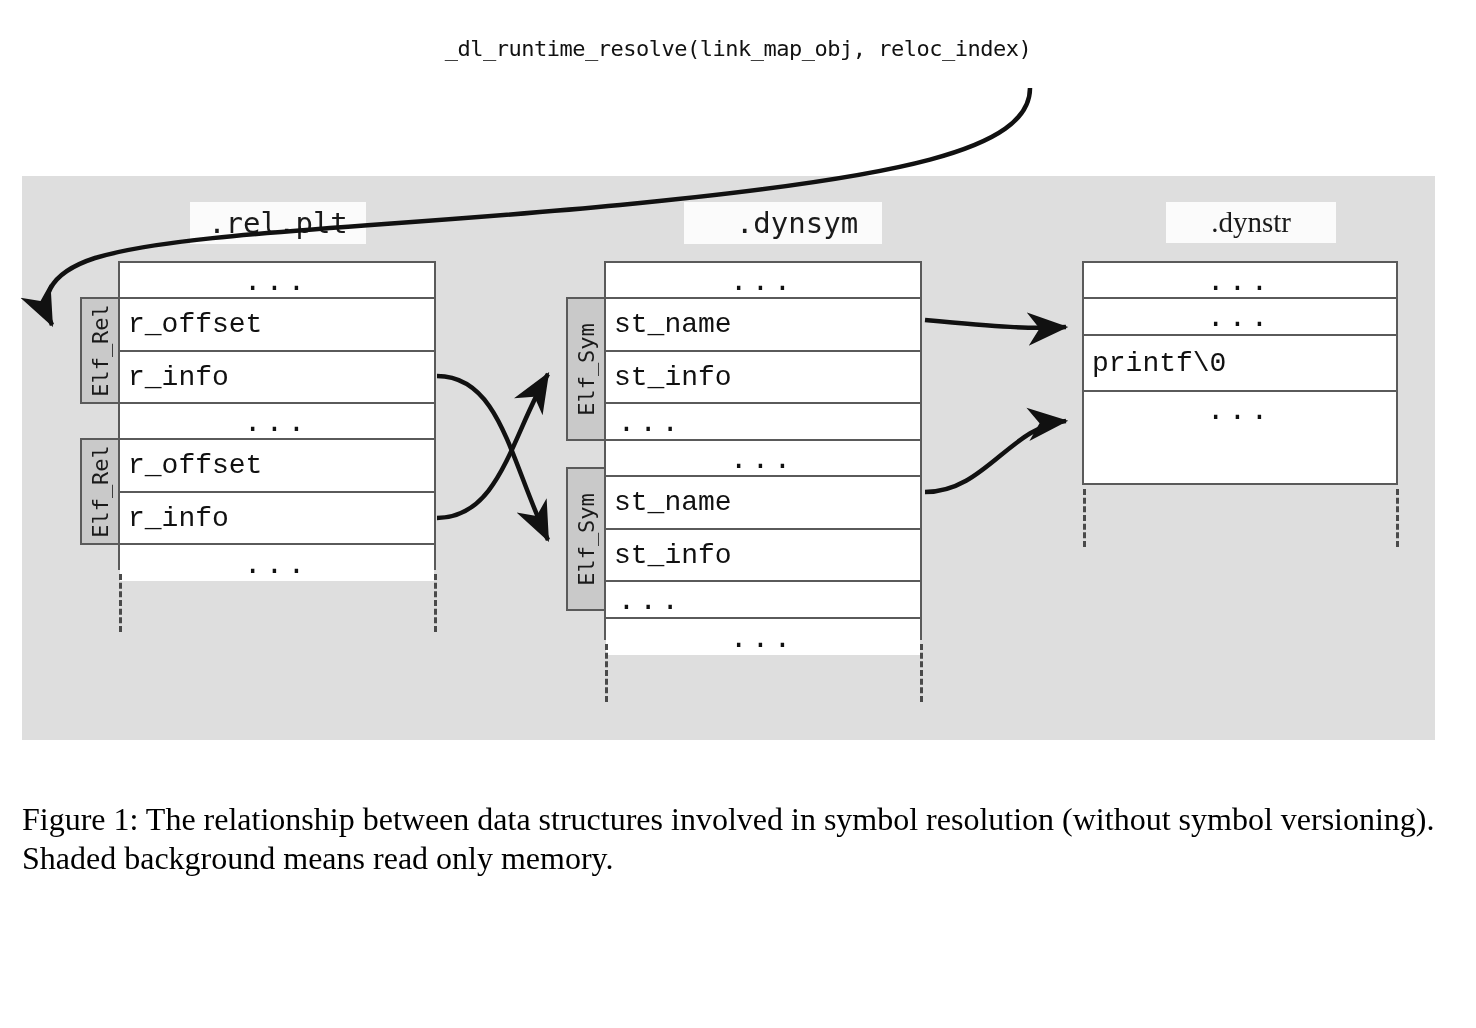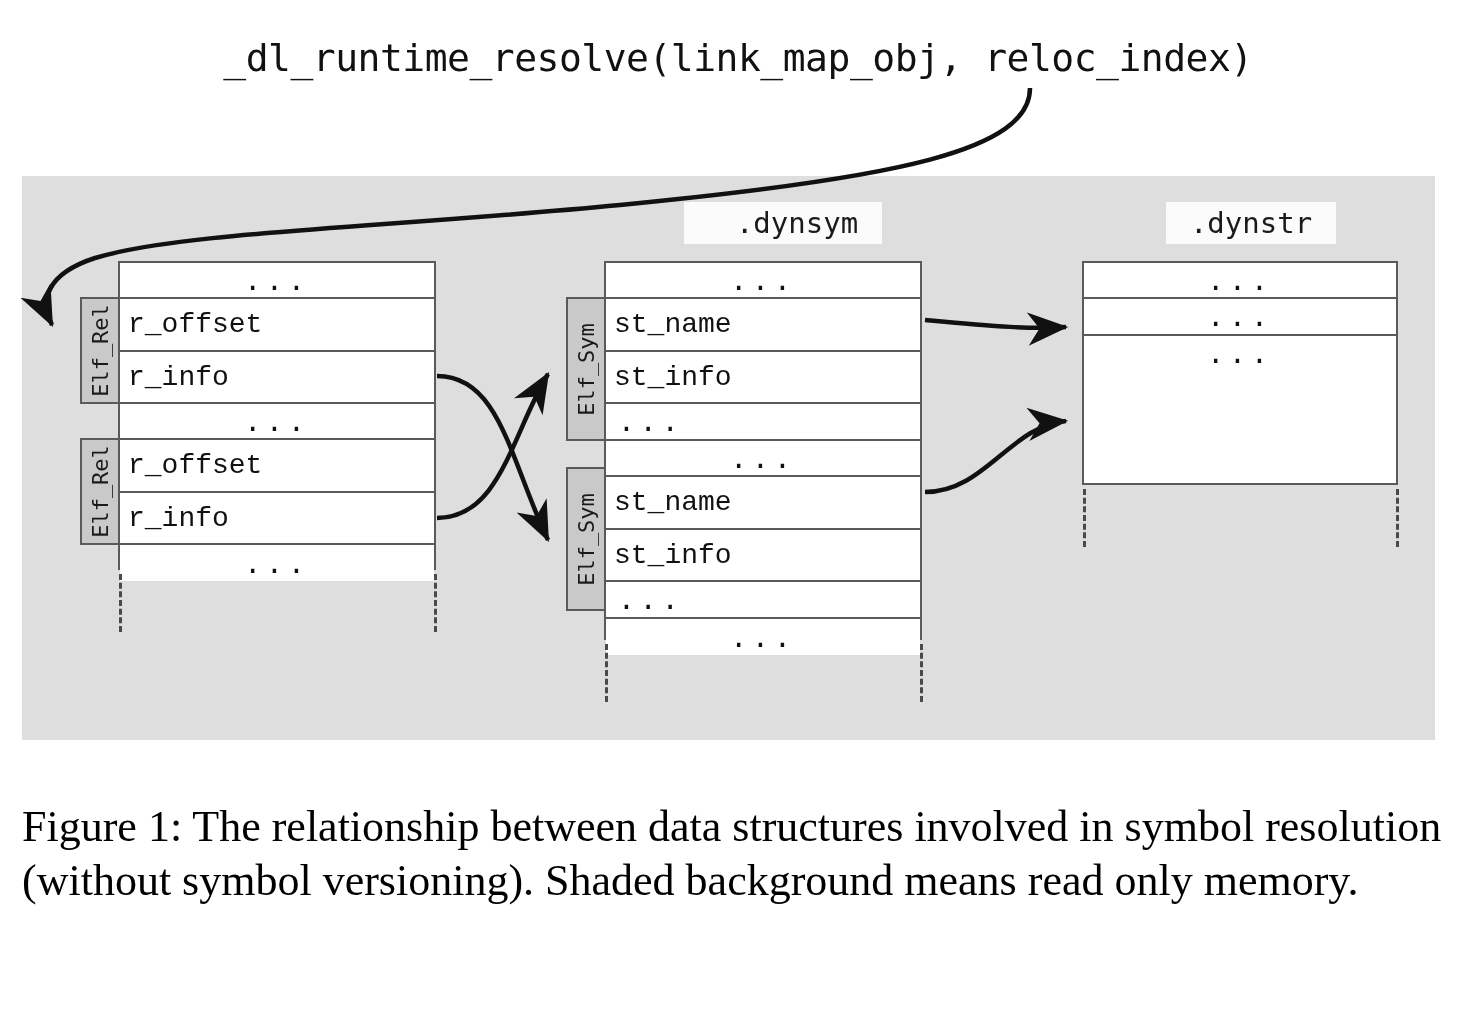--- a/index.html
+++ b/index.html
@@ -17,21 +17,21 @@
   }
 
   
   #fn-title {
     position: absolute;
     left: 0;
     top: 36px;
     width: 1476px;
     text-align: center;
     font-family: "DejaVu Sans Mono", "Liberation Mono", monospace;
-    font-size: 38px;
+    font-size: 22px;
     letter-spacing: -0.5px;
     color: #111111;
     white-space: pre;
   }
 
   
   #shaded-region {
     position: absolute;
     left: 22px;
     top: 176px;
@@ -110,35 +110,36 @@
     pointer-events: none;
   }
 
   
   #figure-caption {
     position: absolute;
     left: 22px;
     top: 800px;
     width: 1440px;
     font-family: "Liberation Serif", "DejaVu Serif", serif;
-    font-size: 44px;
+    font-size: 32px;
     line-height: 1.22;
     color: #000000;
     text-align: left;
   }
 </style>
 </head>
 <body>
 
 <div id="page">
 
   <div id="fn-title">_dl_runtime_resolve(link_map_obj, reloc_index)</div>
 
   <div id="shaded-region"></div>
 
+  <div class="section-label" style="left:190px; top:202px; width:148px;">.rel.plt</div>
 
   <div class="struct-table" id="tbl-relplt" style="left:118px; top:261px; width:318px; height:309px;">
     <div class="trow ellipsis-center" style="height:36px;">...</div>
     <div class="trow named" style="height:53px;">r_offset</div>
     <div class="trow named" style="height:52px;">r_info</div>
     <div class="trow ellipsis-center" style="height:36px;">...</div>
     <div class="trow named" style="height:53px;">r_offset</div>
     <div class="trow named" style="height:52px;">r_info</div>
     <div class="trow ellipsis-center" style="height:36px;">...</div>
   </div>
@@ -170,25 +171,26 @@
   <div class="struct-tab" style="left:566px; top:297px; width:40px; height:144px;">
     <span>Elf_Sym</span>
   </div>
   <div class="struct-tab" style="left:566px; top:467px; width:40px; height:144px;">
     <span>Elf_Sym</span>
   </div>
 
   <div class="dash-rail" style="left:605px; top:644px; height:58px;"></div>
   <div class="dash-rail" style="left:920px; top:644px; height:58px;"></div>
 
-  <div class="section-label" style="left:1166px; top:202px; width:142px;">.dynstr</div>
+  <div class="section-label" style="left:1166px; top:202px; width:142px;font-family:Liberation Serif, serif;">.dynstr</div>
 
   <div class="struct-table" id="tbl-dynstr" style="left:1082px; top:261px; width:316px; height:224px;">
     <div class="trow ellipsis-center" style="height:36px;">...</div>
     <div class="trow ellipsis-center" style="height:37px;">...</div>
+    <div class="trow named" style="height:56px;">printf\0</div>
     <div class="trow ellipsis-center" style="height:34px;">...</div>
   </div>
 
   <div class="dash-rail" style="left:1083px; top:489px; height:58px;"></div>
   <div class="dash-rail" style="left:1396px; top:489px; height:58px;"></div>
 
   <svg id="arrow-layer" viewBox="0 0 1476 1028">
     <defs>
       <marker id="ah" markerWidth="11" markerHeight="11" refX="8.5" refY="4" orient="auto" markerUnits="strokeWidth">
         <path d="M0,0.3 L9,4 L0,7.7 L2.6,4 Z" fill="#111111"></path>

